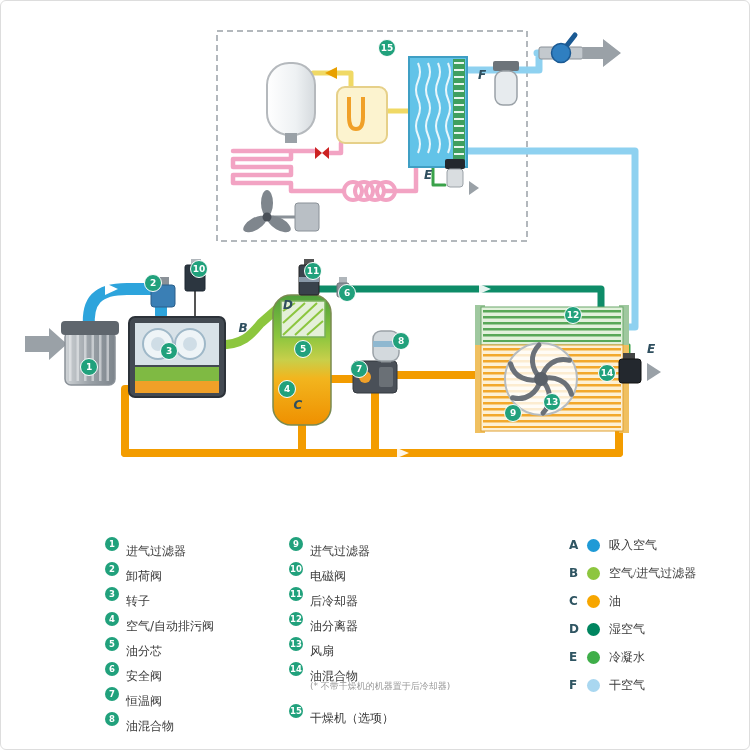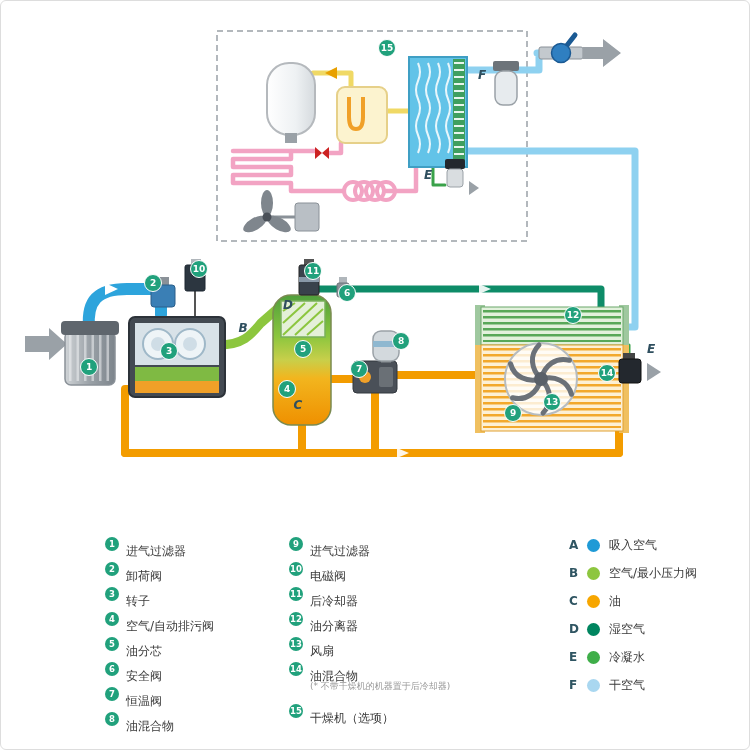--- a/index.html
+++ b/index.html
@@ -18,21 +18,21 @@
   .comp-item{height:25px;display:flex;align-items:center;gap:7px;}
   .comp-item.with-note{height:auto;flex-direction:column;align-items:flex-start;gap:0;}
   .comp-row{height:25px;display:flex;align-items:center;gap:7px;}
   .num-badge{width:14px;height:14px;border-radius:50%;background:#21a17c;color:#fff;
              font-size:8.5px;font-weight:bold;display:flex;align-items:center;justify-content:center;flex:none;}
   .comp-label{font-size:12px;color:#3a3a3a;white-space:nowrap;margin-top:16px;}
   .comp-note{font-size:9px;color:#999;margin:-1px 0 5px 21px;white-space:nowrap;text-align:center;}
   .flow-item{height:28px;display:flex;align-items:center;}
   .flow-letter{width:18px;font-size:12px;font-weight:bold;color:#2f5562;flex:none;}
   .flow-dot{width:13px;height:13px;border-radius:50%;flex:none;margin-right:9px;background:#ccc;}
-  .flow-label{font-size:12px;color:#3a3a3a;white-space:nowrap;}
+  .flow-label{font-size:12px;color:#3a3a3a;white-space:nowrap;font-family:Liberation Serif, serif;}
 </style>
 </head>
 <body>
 
 <div class="page">
 
 <svg width="750" height="525" viewBox="0 0 750 525">
   <defs>
     <linearGradient id="gSep" x1="0" y1="0" x2="0" y2="1">
       <stop offset="0" stop-color="#4f9f3c"></stop>
@@ -392,21 +392,21 @@
   </ul>
   <ul class="col3">
     <li class="flow-item">
           <span class="flow-letter">A</span>
           <span class="flow-dot" style="background: rgb(31, 154, 214);"></span>
           <span class="flow-label">吸入空气</span>
         </li>
     <li class="flow-item">
           <span class="flow-letter">B</span>
           <span class="flow-dot" style="background: rgb(141, 198, 63);"></span>
-          <span class="flow-label">空气/最小压力阀</span>
+          <span class="flow-label">空气/进气过滤器</span>
         </li>
     <li class="flow-item">
           <span class="flow-letter">C</span>
           <span class="flow-dot" style="background: rgb(247, 166, 0);"></span>
           <span class="flow-label">油</span>
         </li>
     <li class="flow-item">
           <span class="flow-letter">D</span>
           <span class="flow-dot" style="background: rgb(0, 133, 95);"></span>
           <span class="flow-label">湿空气</span>

